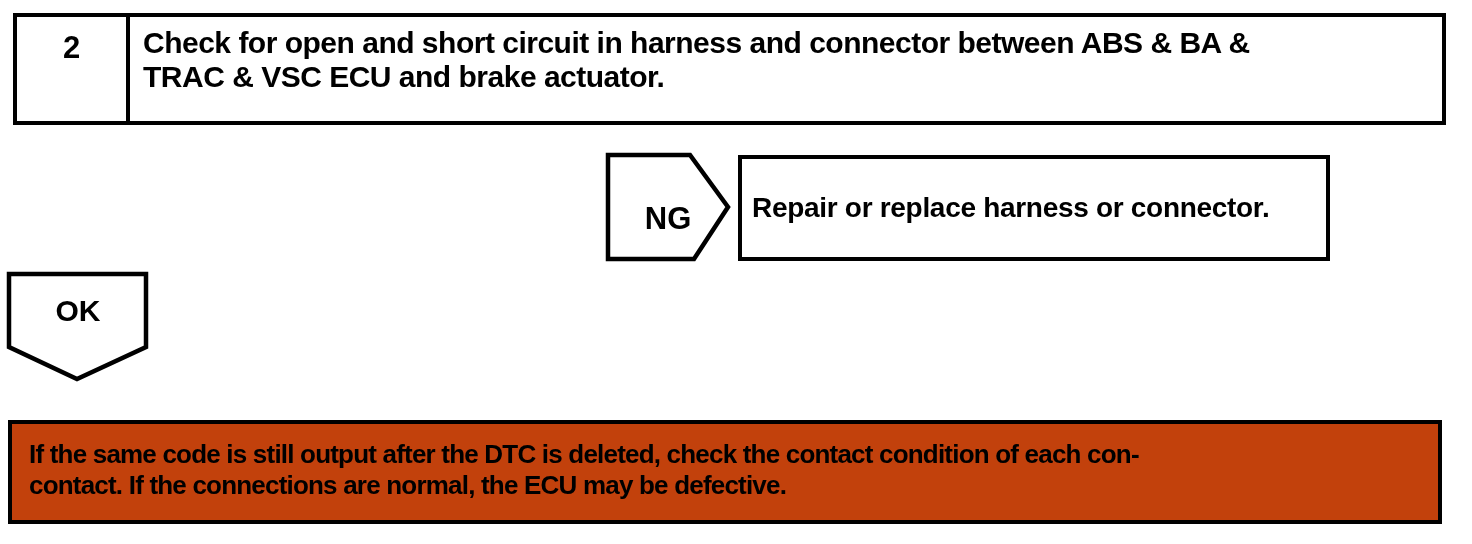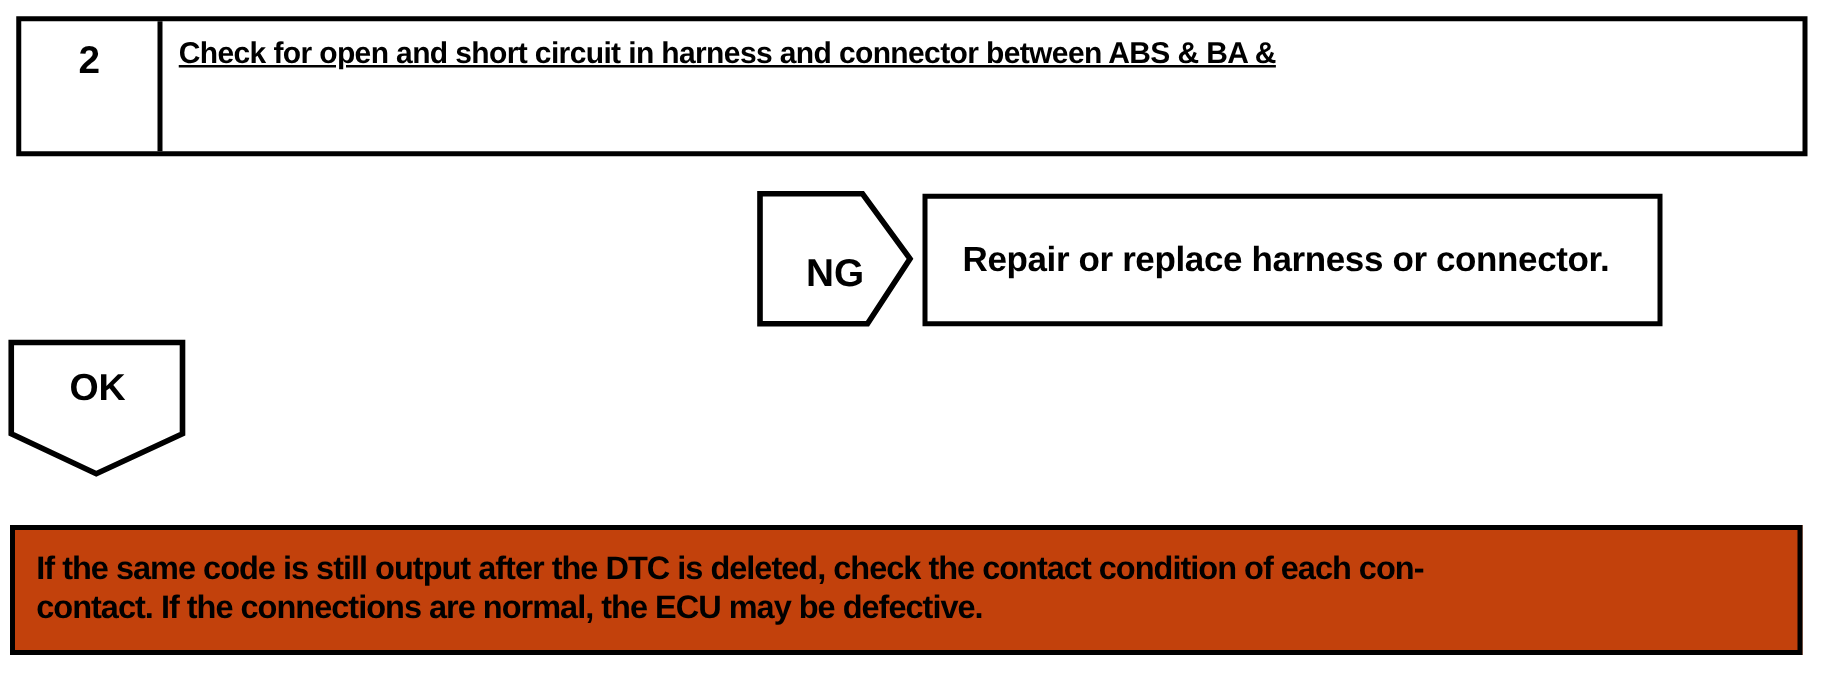--- a/index.html
+++ b/index.html
@@ -31,25 +31,24 @@
     padding-top: 13px;
     font-size: 31px;
     letter-spacing: 0;
   }
   .step-text-cell {
     flex: 1;
     padding: 9px 12px 0 13px;
     overflow: hidden;
   }
   .step-line {
-    font-size: 24px;
+    font-size: 30px;
     line-height: 34px;
     letter-spacing: -0.5px;
     white-space: nowrap;
-    text-decoration: underline;
   }
 
   
   .ng-shape {
     position: absolute;
     left: 605px; top: 152px;
     width: 126px; height: 110px;
   }
   .ng-shape svg { position: absolute; left: 0; top: 0; }
   .ng-label {
@@ -75,21 +74,21 @@
 
   
   .ng-result-box {
     position: absolute;
     left: 738px; top: 155px;
     width: 592px; height: 106px;
     border: 4px solid #000;
     background: #fff;
     display: flex;
     align-items: center;
-    padding-left: 28px;
+    padding-left: 10px;
     overflow: hidden;
   }
   .ng-result-text {
     font-size: 28px;
     letter-spacing: -0.3px;
     white-space: nowrap;
   }
 
   
   .note-box {
@@ -112,20 +111,21 @@
 <body>
 
 <div class="canvas">
 
   <div class="step-box">
     <div class="step-number-cell">
       <span>2</span>
     </div>
     <div class="step-text-cell">
       <div class="step-line">Check for open and short circuit in harness and connector between ABS &amp; BA &amp;</div>
+      <div class="step-line">TRAC &amp; VSC ECU and brake actuator.</div>
     </div>
   </div>
 
   <div class="ng-shape">
     <svg width="126" height="110" viewBox="0 0 126 110">
       <polygon points="3,3 85,3 123,55 89,107 3,107" fill="#ffffff" stroke="#000000" stroke-width="4.5" stroke-linejoin="miter"></polygon>
     </svg>
     <div class="ng-label">NG</div>
   </div>
 

